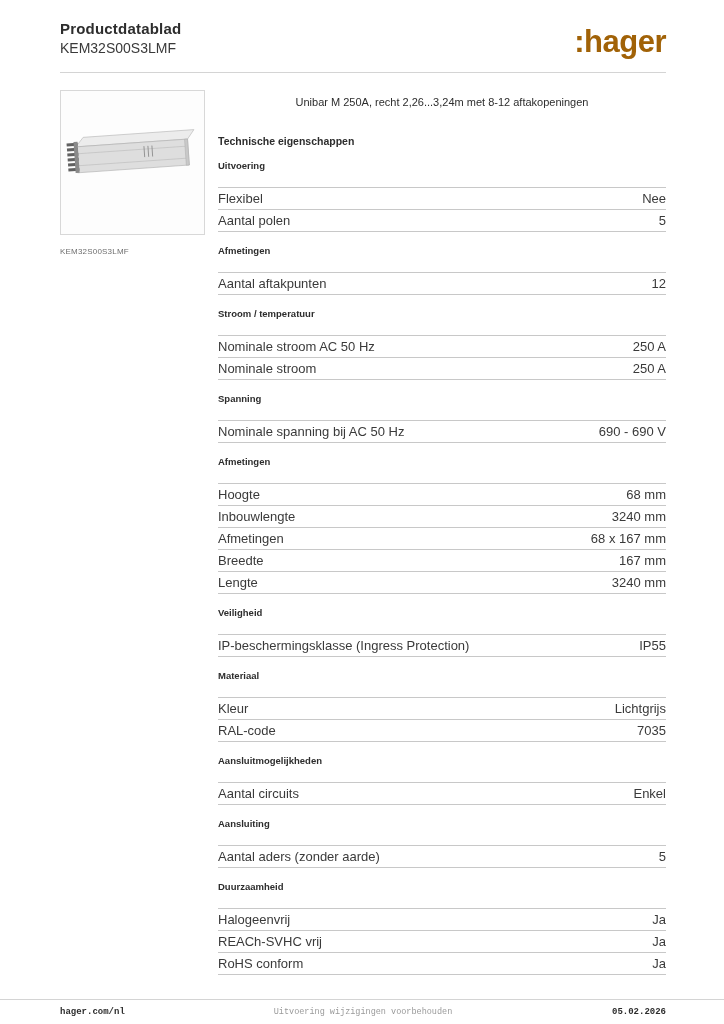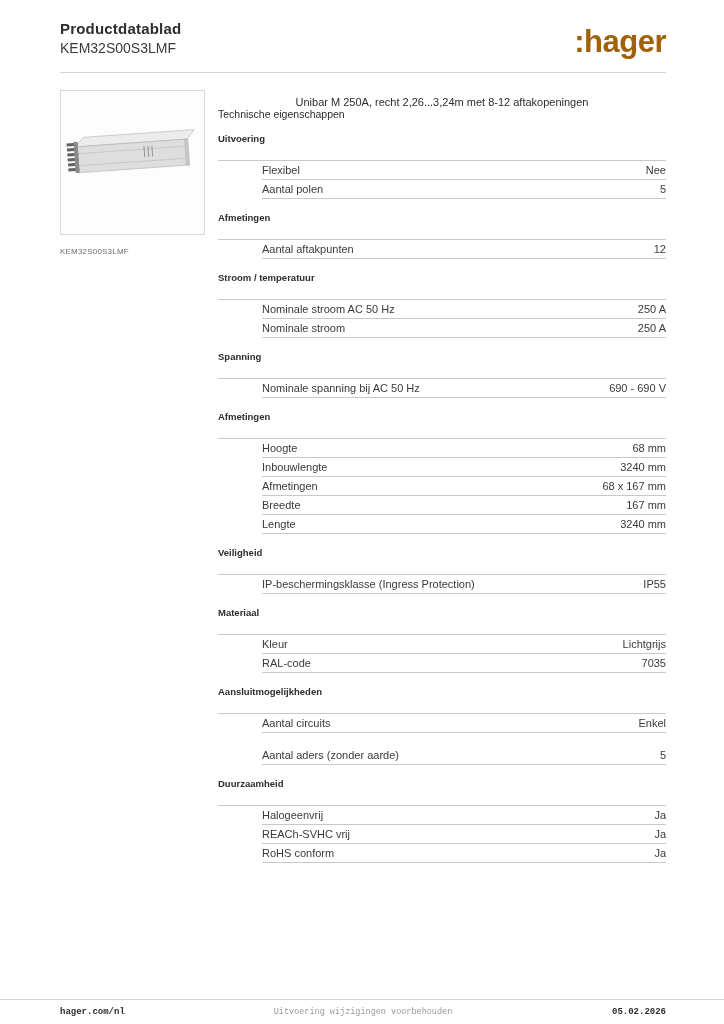--- a/index.html
+++ b/index.html
@@ -37,33 +37,32 @@
   .left-col { flex:0 0 145px; width:145px; }
   .product-image-box {
     width:145px; height:145px;
     border:1px solid #d8d8d8; background:#fdfdfd;
     display:flex; align-items:center; justify-content:center;
   }
   .image-caption { margin-top:12px; font-size:8px; color:#6e6e6e; letter-spacing:0.2px; }
 
   .right-col { flex:1; min-width:0; }
   .product-title { font-size:11px; font-weight:normal; color:#2d2d2d; margin-top:6px;text-align:center; }
-  .tech-heading  { font-size:10.5px; font-weight:normal; color:#2d2d2d; }
+  .tech-heading  { font-size:10.5px; font-weight:bold; color:#2d2d2d; margin-top:27px; }
 
   .spec-section { margin-top:13px; }
   .spec-heading {
     font-size:9.5px; font-weight:bold; color:#2d2d2d;
     padding-bottom:16px; border-bottom:1px solid #c8c8c8;
   }
   .spec-row {
     display:flex; justify-content:space-between; align-items:baseline;
-    font-size:11px; color:#3a3a3a;
+    font-size:13px; color:#3a3a3a;
     padding:3px 0 3px 0;
     border-bottom:1px solid #c8c8c8;
-    margin-left:44px;
   }
   .spec-label { text-align:left; }
   .spec-value { text-align:right; white-space:nowrap; padding-left:12px; }
 
   
   .footer-rule {
     position:absolute; left:0; right:0; bottom:24px;
     border-top:1px solid #d4d4d4;
   }
   .doc-footer {
@@ -207,20 +206,21 @@
             </div>
           </section>
           <section class="spec-section">
             <div class="spec-heading">Aansluitmogelijkheden</div>
             <div class="spec-row">
               <span class="spec-label">Aantal circuits</span>
               <span class="spec-value">Enkel</span>
             </div>
           </section>
           <section class="spec-section">
+            <div class="spec-heading">Aansluiting</div>
             <div class="spec-row">
               <span class="spec-label">Aantal aders (zonder aarde)</span>
               <span class="spec-value">5</span>
             </div>
           </section>
           <section class="spec-section">
             <div class="spec-heading">Duurzaamheid</div>
             <div class="spec-row">
               <span class="spec-label">Halogeenvrij</span>
               <span class="spec-value">Ja</span>

